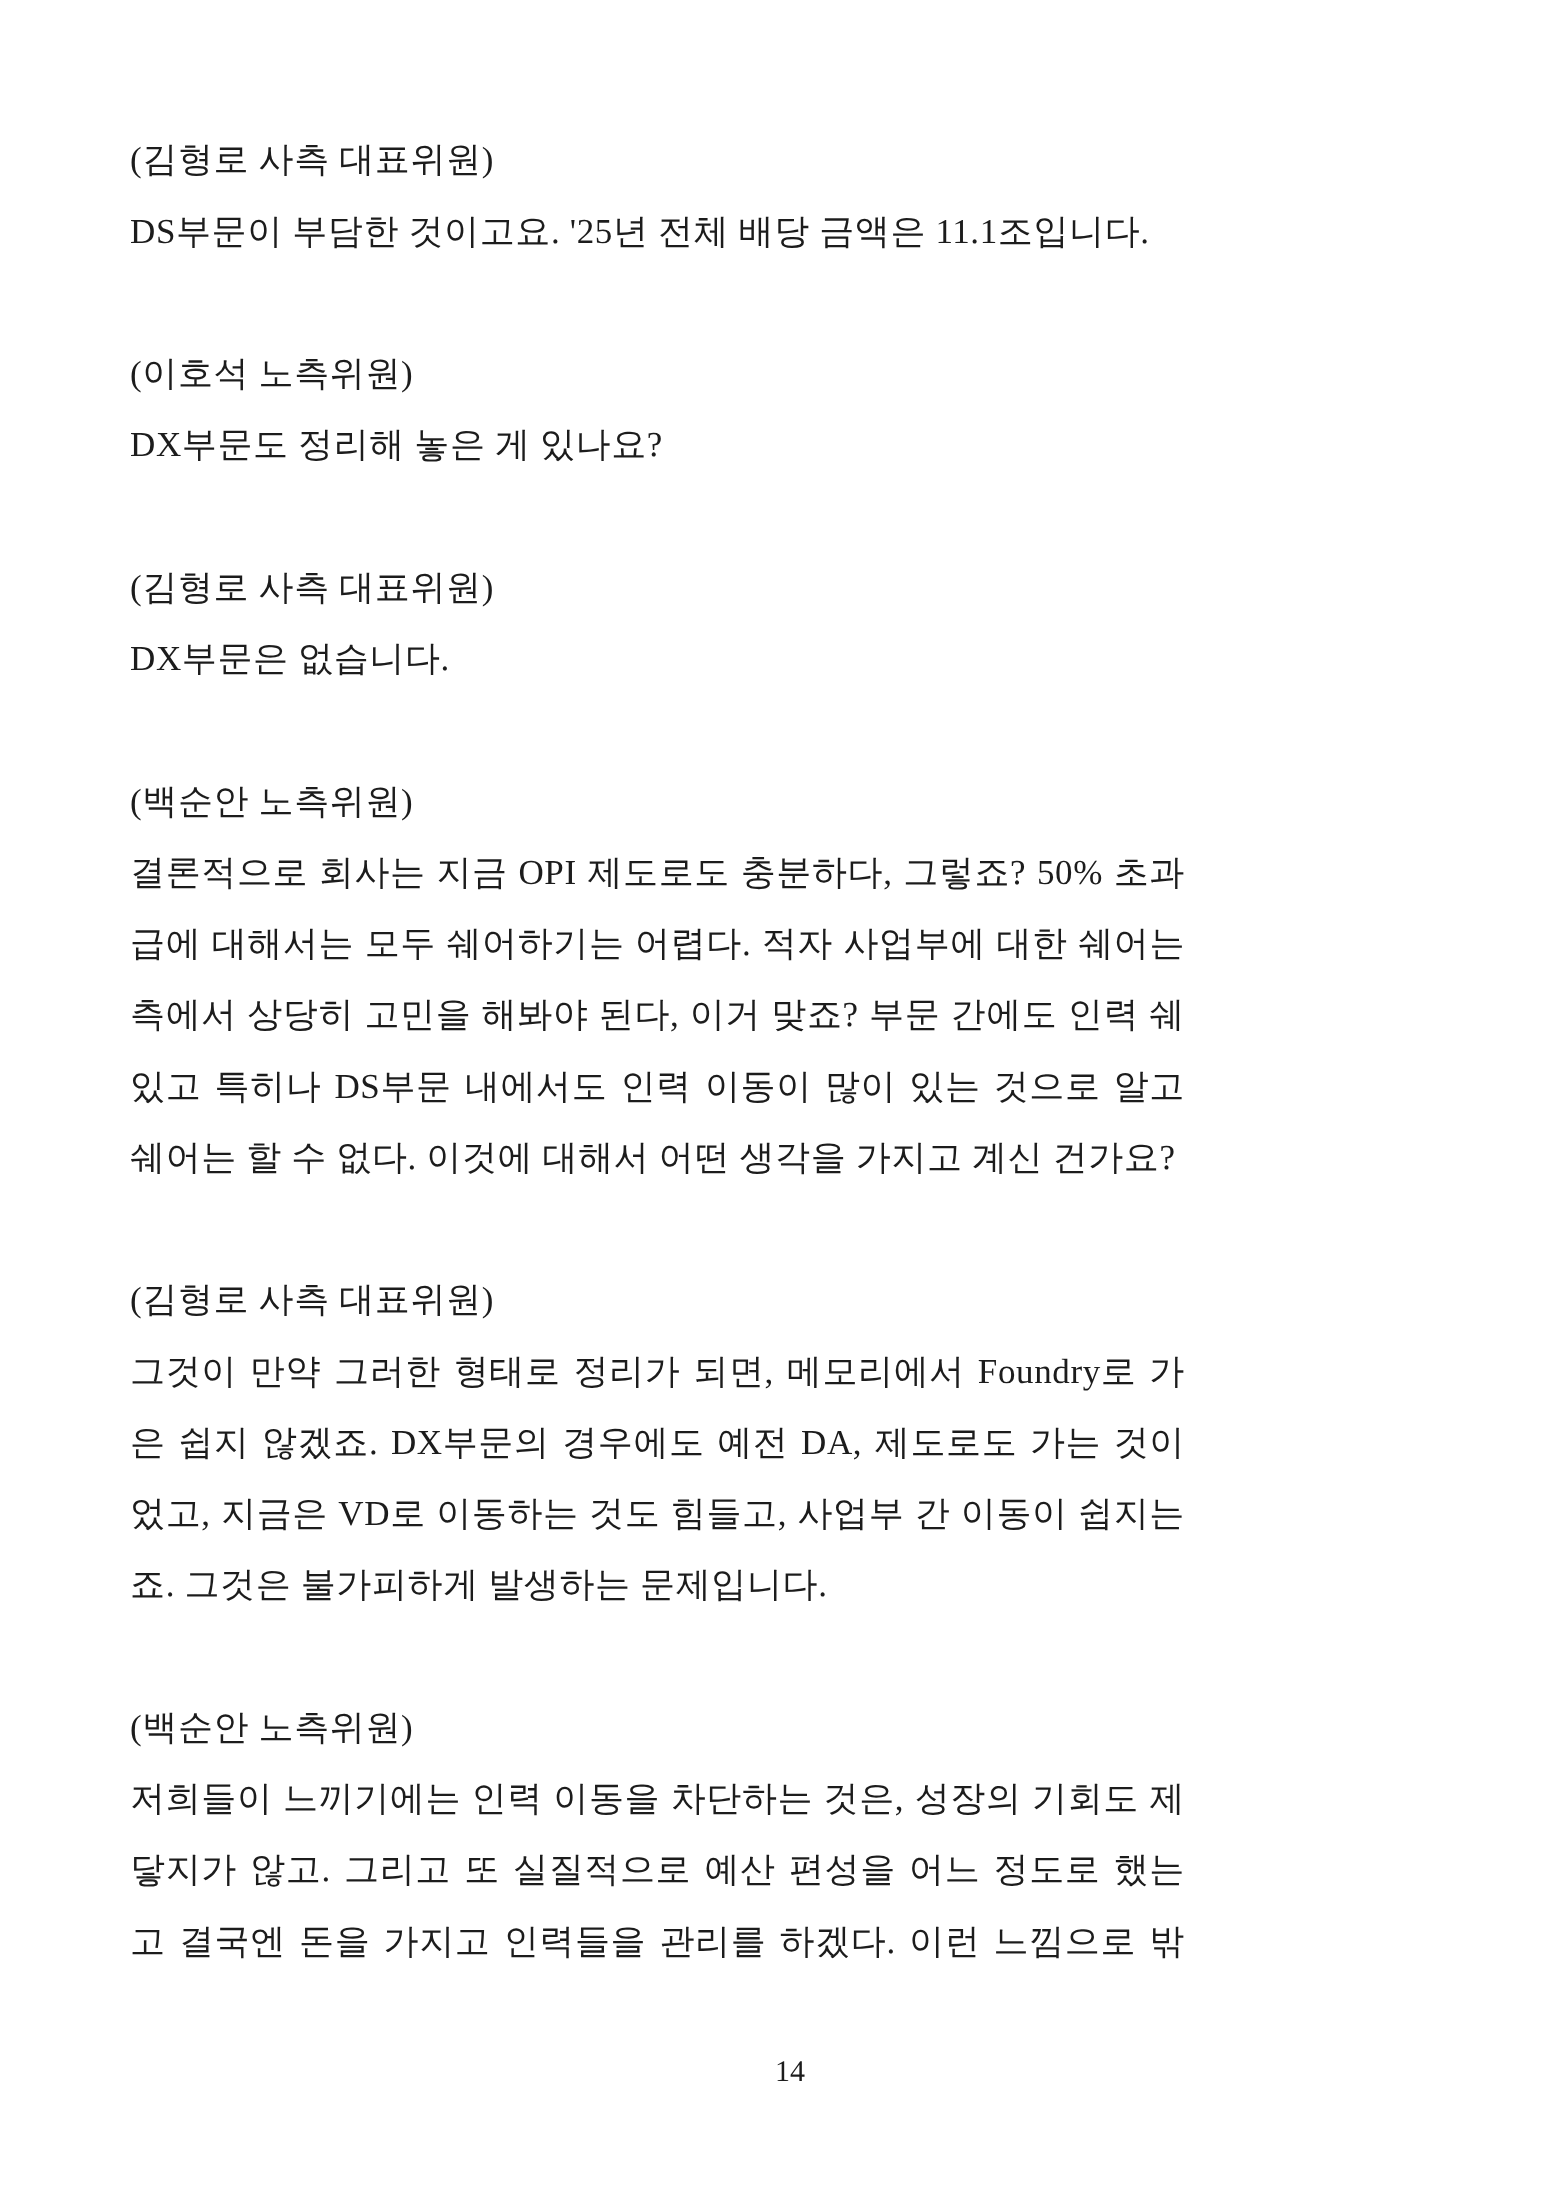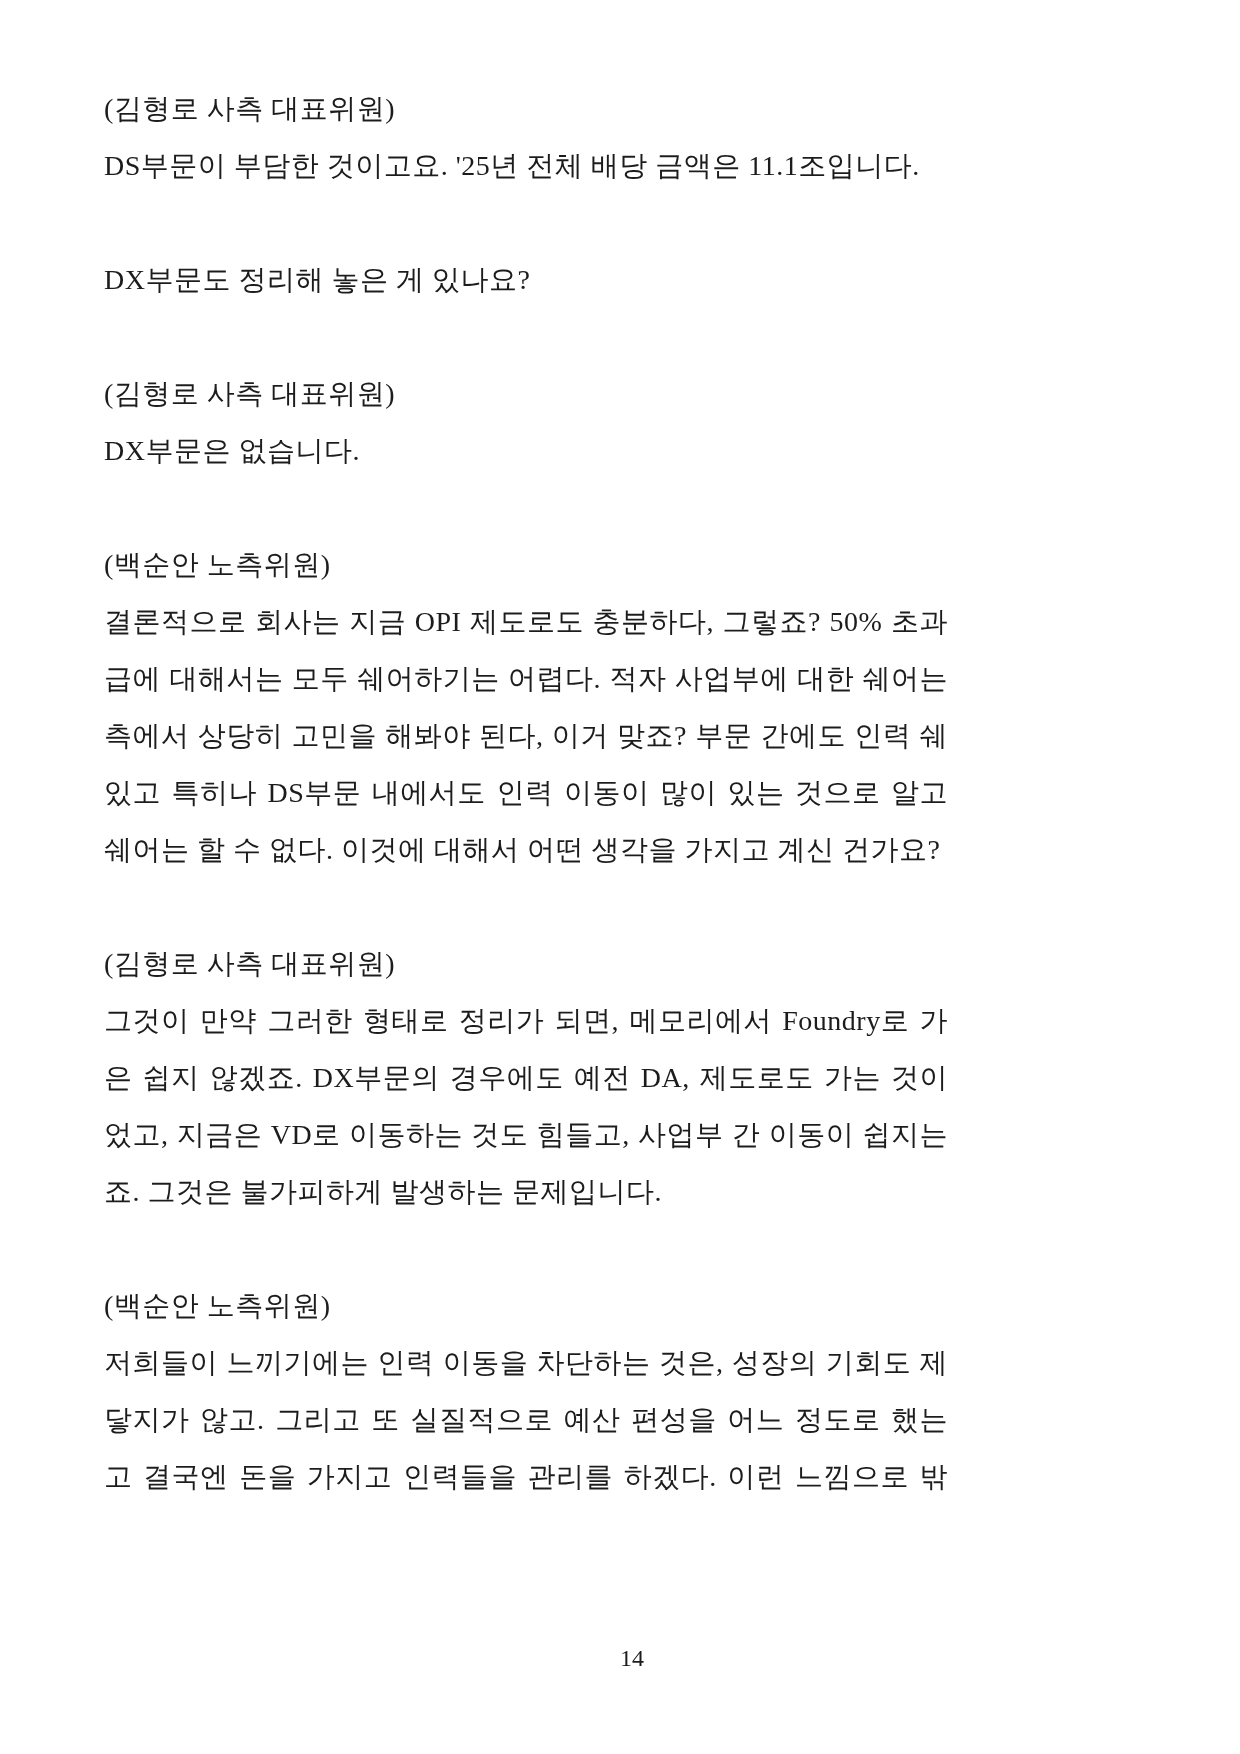--- a/index.html
+++ b/index.html
@@ -15,21 +15,21 @@
     font-family: "Liberation Serif", "DejaVu Serif", serif;
     color: #1c1c1c;
   }
   .page {
     position: absolute;
     top: 0; left: 0;
     width: 1052px;
     height: 1754px;
     background: #ffffff;
     box-sizing: border-box;
-    padding: 80px 104px 0 104px;
+    padding: 100px 104px 0 104px;
   }
   .block {
     margin: 0 0 57px 0;
   }
   .line {
     display: block;
     height: 57px;
     line-height: 57px;
     font-size: 28px;
     letter-spacing: 0.5px;
@@ -63,20 +63,21 @@
 <body>
 
 <div class="page">
 
   <section class="block">
     <div class="line speaker">(김형로 사측 대표위원)</div>
     <div class="line">DS부문이 부담한 것이고요. '25년 전체 배당 금액은 11.1조입니다.</div>
   </section>
 
   <section class="block">
+    <div class="line speaker">(이호석 노측위원)</div>
     <div class="line">DX부문도 정리해 놓은 게 있나요?</div>
   </section>
 
   <section class="block">
     <div class="line speaker">(김형로 사측 대표위원)</div>
     <div class="line">DX부문은 없습니다.</div>
   </section>
 
   <section class="block">
     <div class="line speaker">(백순안 노측위원)</div>

